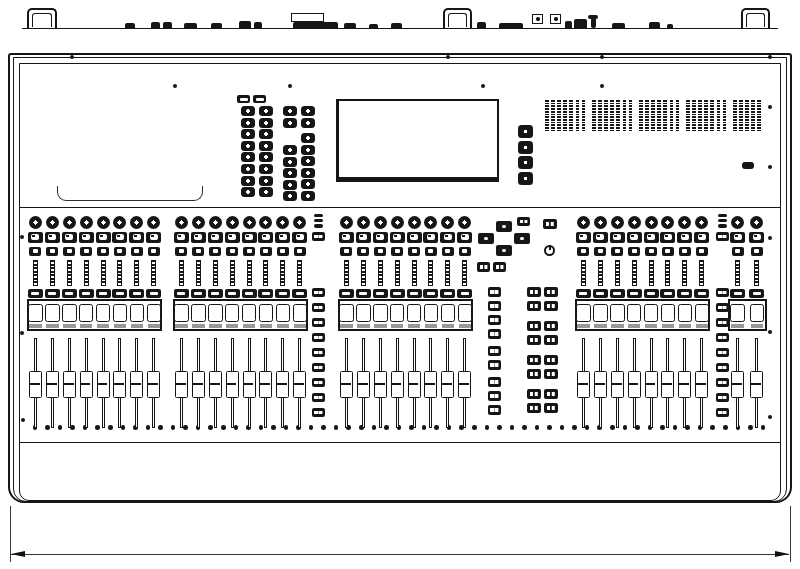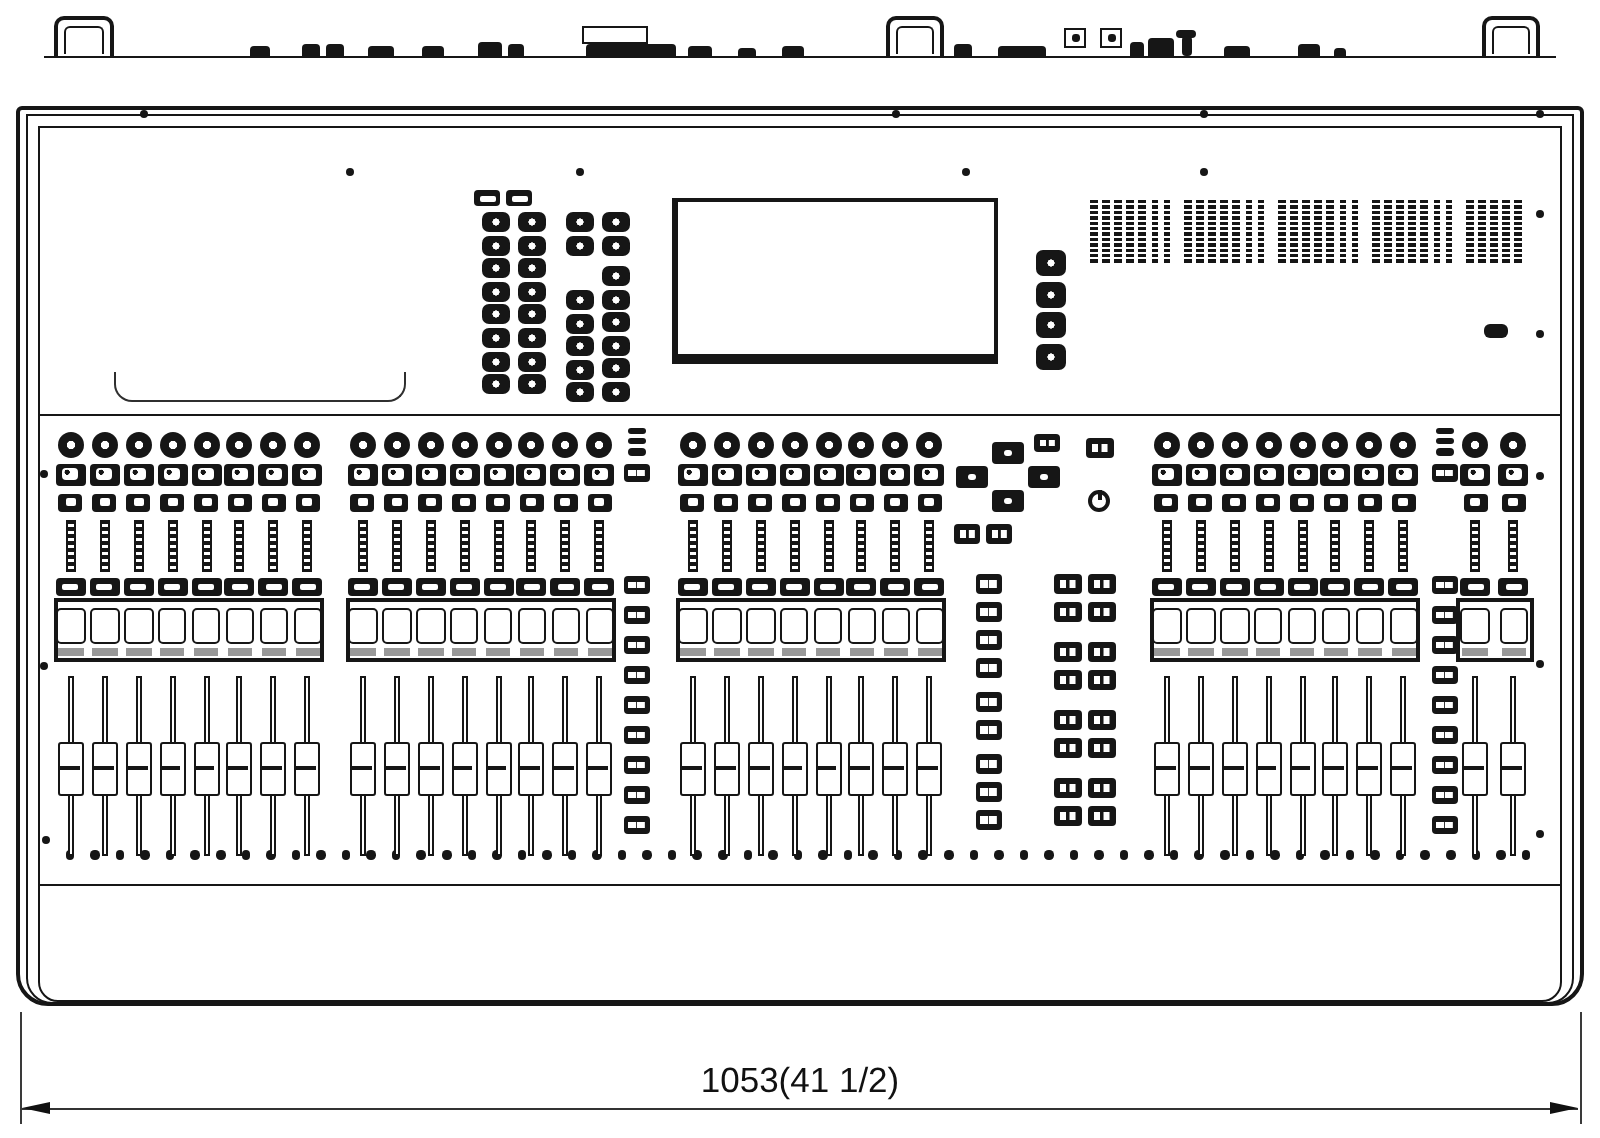--- a/index.html
+++ b/index.html
@@ -1053,14 +1053,13 @@
       <div class="abs dark" style="left: 544px; top: 403px; width: 14px; height: 10px;">
         <div style="position: absolute; left: 3.08px; top: 3.4px; width: 3.2px; height: 3.2px; background: rgb(255, 255, 255); box-shadow: rgb(255, 255, 255) 4.76px 0px 0px;"></div>
       </div>
     </div>
 
   <div class="abs vline" style="left:9.5px;top:506px;width:1px;height:56px;"></div>
   <div class="abs vline" style="left:789.5px;top:506px;width:1px;height:56px;"></div>
   <div class="abs" style="left:11px;top:553.6px;width:778px;height:1.1px;background:#333;"></div>
   <div class="abs" style="left:11px;top:550.6px;width:0;height:0;border-right:14px solid #111;border-top:3.6px solid transparent;border-bottom:3.6px solid transparent;"></div>
   <div class="abs" style="left:775px;top:550.6px;width:0;height:0;border-left:14px solid #111;border-top:3.6px solid transparent;border-bottom:3.6px solid transparent;"></div>
-  <div class="abs lbl" style="left:330px;top:530px;width:140px;">1053(41 1/2)</div>
 </div>
 
 </body></html>

